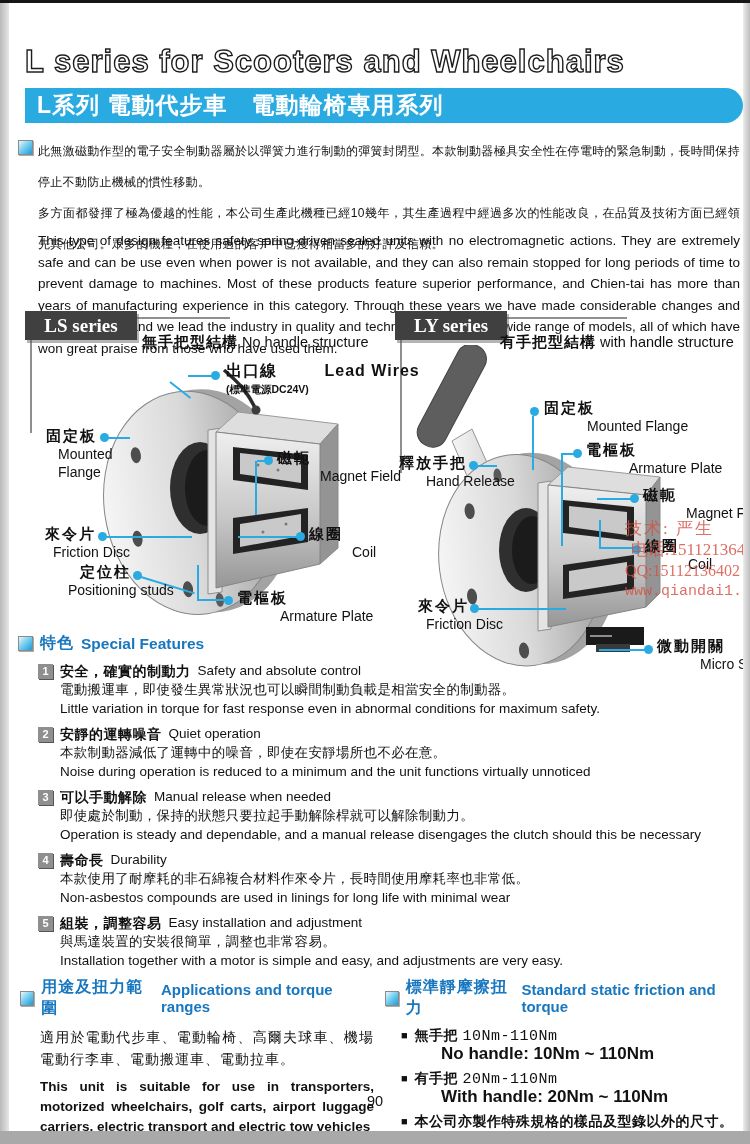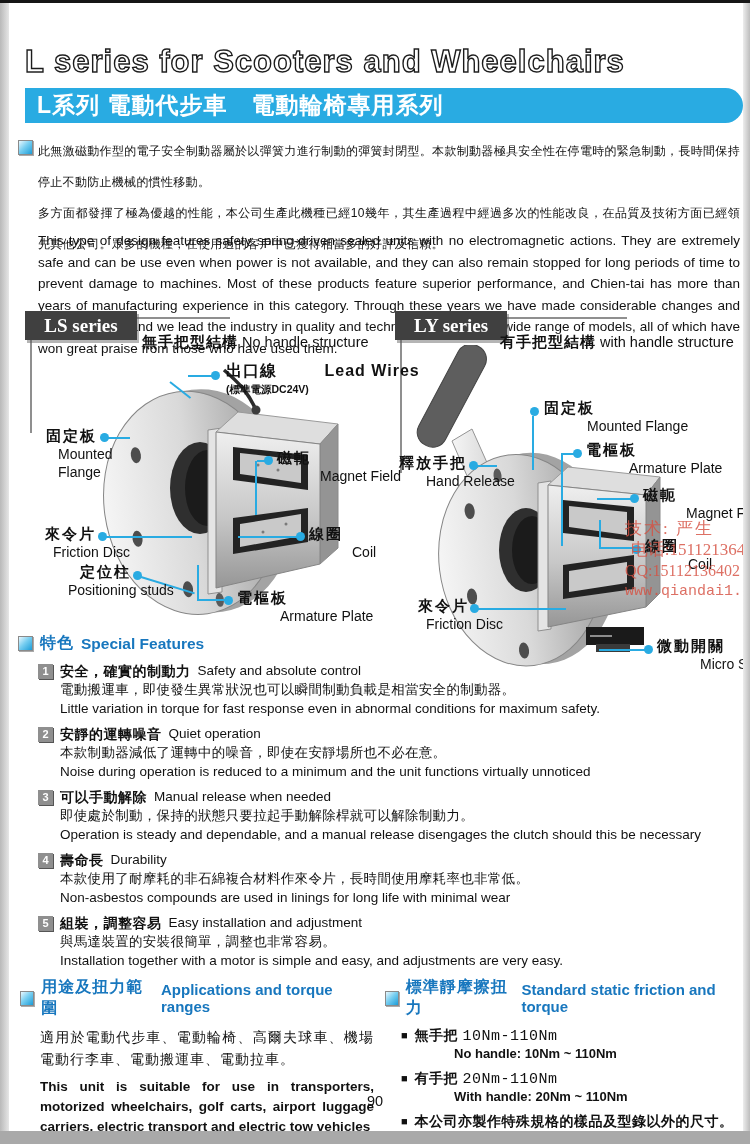--- a/index.html
+++ b/index.html
@@ -81,21 +81,21 @@
   
   .apps{position:absolute;left:20px;top:977px;width:354px;z-index:2;}
   .apps .azh{margin:7px 0 0 20px;width:334px;font-size:14px;line-height:22px;
              letter-spacing:1px;text-align:justify;}
   .apps .aen{margin:7px 0 0 20px;width:334px;font-size:13.5px;line-height:20px;
              font-weight:bold;text-align:justify;}
   .torq{position:absolute;left:385px;top:977px;width:360px;z-index:2;}
   .titem{margin:8px 0 0 16px;line-height:17px;}
   .titem .tl1{font-size:14px;font-weight:bold;letter-spacing:0.5px;}
   .titem .trange{font-family:"Liberation Mono",monospace;font-size:15px;font-weight:normal;}
-  .titem .tl2{margin-left:19px;font-size:13px;font-weight:bold;padding-left:34px;}
+  .titem .tl2{margin-left:6px;font-size:17px;font-weight:bold;padding-left:34px;}
   .titem.last .tl2{font-weight:normal;}
   .bullet{font-size:11px;vertical-align:1px;margin-right:2px;}
 
   .pagenum{position:absolute;left:355px;top:1093px;width:40px;text-align:center;font-size:14.5px;}
 </style>
 </head>
 <body>
 
 <div id="page">
   <div class="edge-left"></div>

